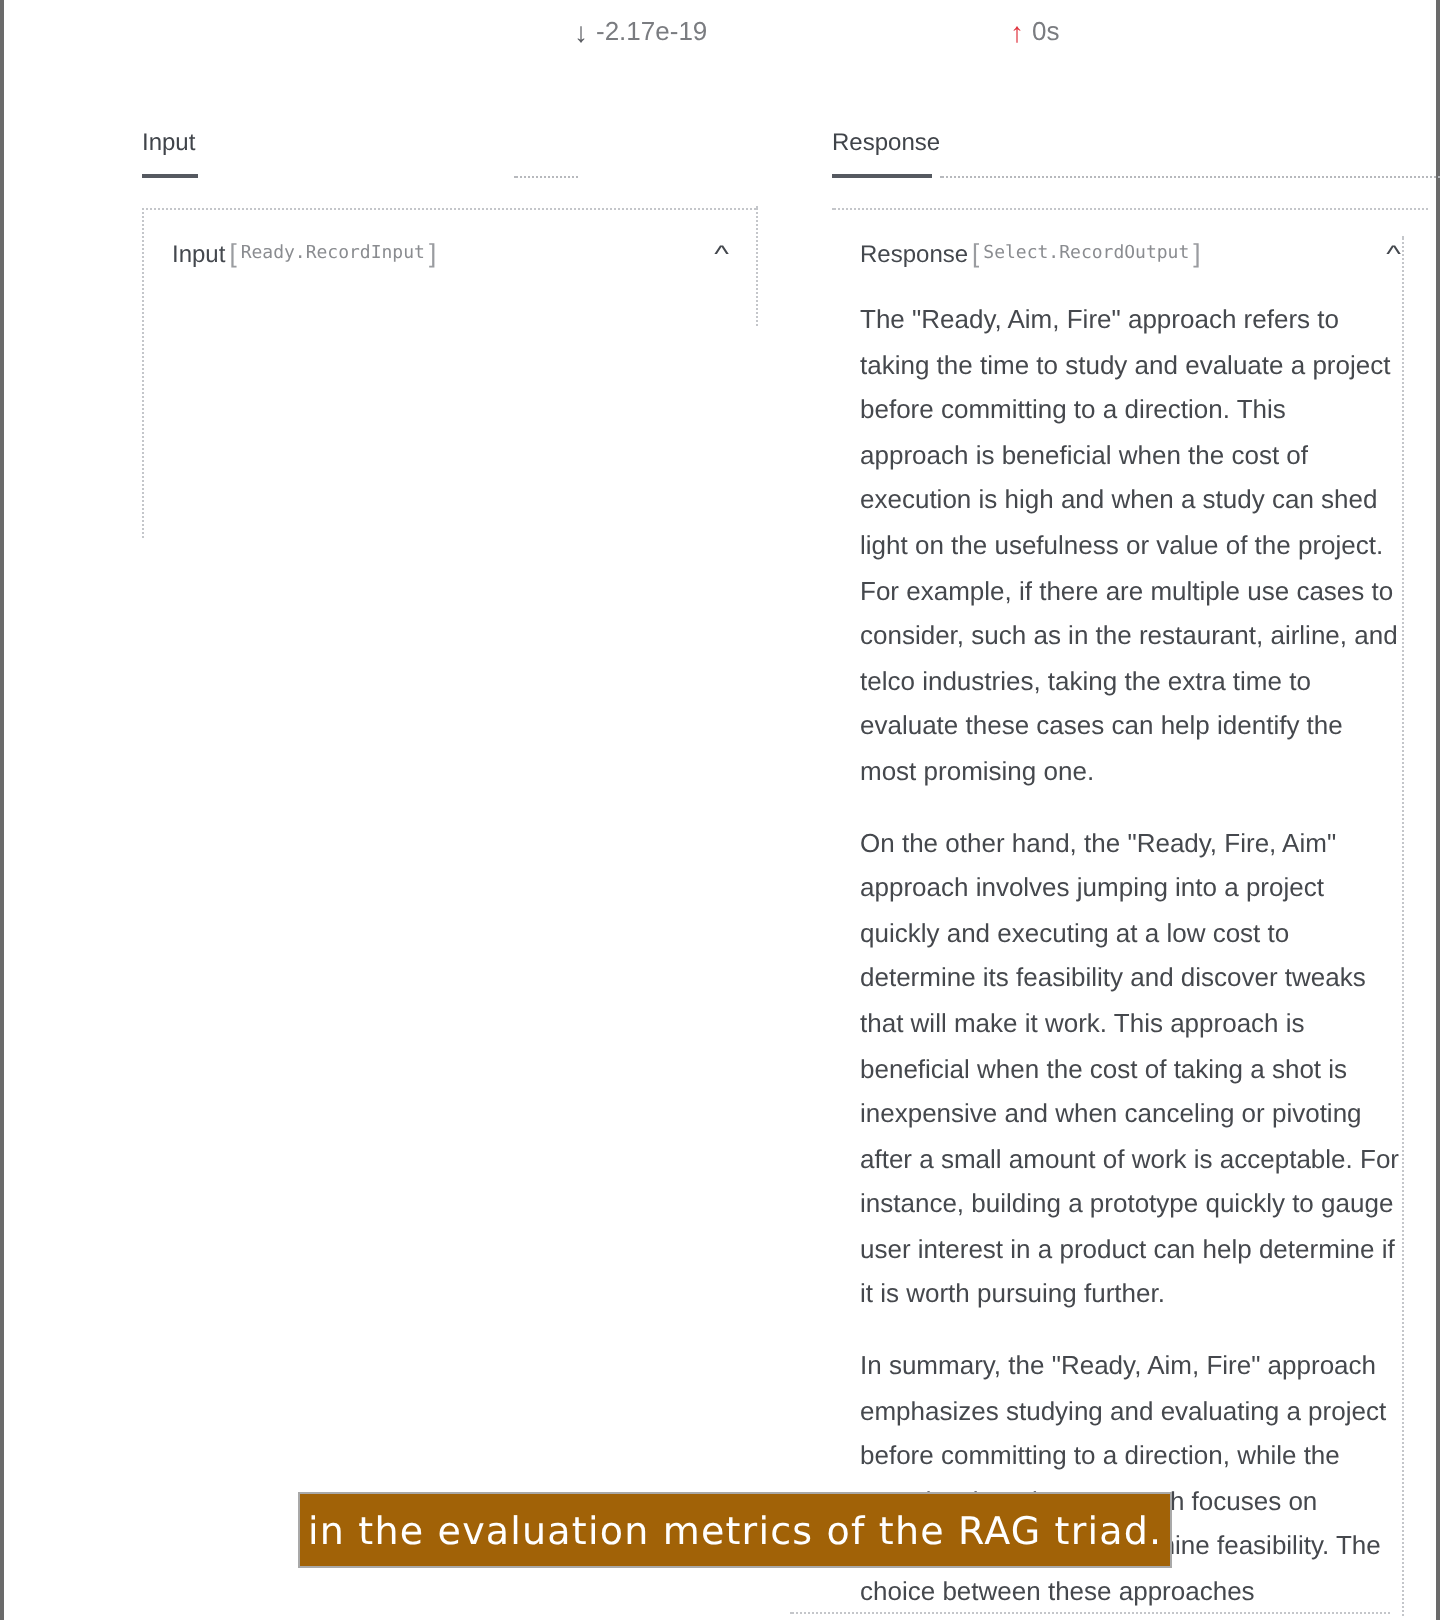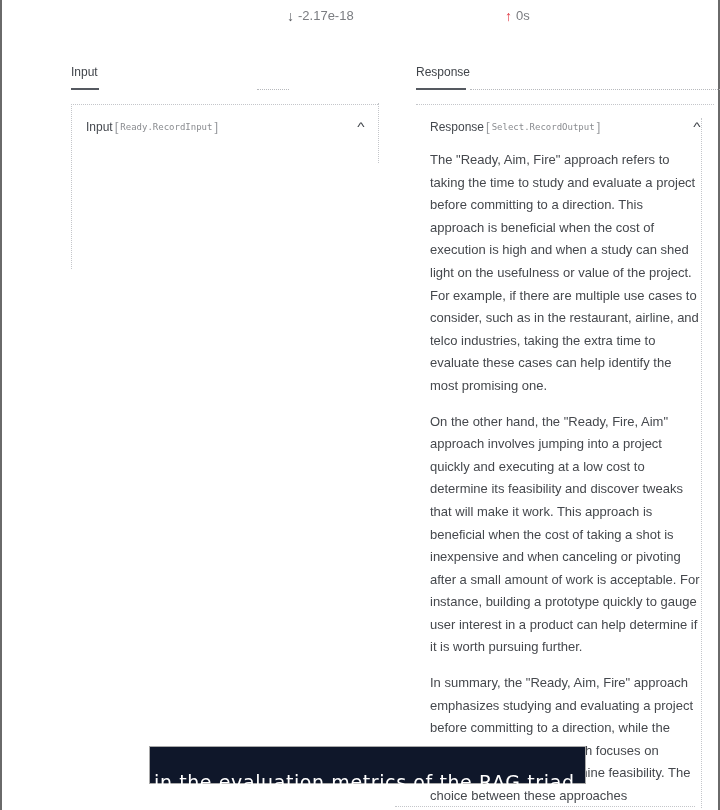--- a/index.html
+++ b/index.html
@@ -61,40 +61,40 @@
     .side-dots-right {
       position: absolute; left: 378px; top: 103px; height: 60px;
       border-left: 1px dotted #c4c6ca;
     }
     .right-edge-dots {
       position: absolute; left: 701px; top: 118px; height: 690px;
       border-left: 1px dotted #c4c6ca;
     }
     .caption {
       position: absolute; left: 149px; top: 746px;
-      height: 38px; padding: 16px 4px;
-      background: #0f172a; color: #ffffff;
+      height: 38px; padding: 0 4px;
+      background: #a16207; color: #ffffff;
       font-family: "DejaVu Sans", sans-serif; font-size: 19px;
       letter-spacing: 0.6px; line-height: 38px;
       border: 1px solid #a9a9a9;
       white-space: nowrap;
     }
     .bottom-dots {
       position: absolute; left: 395px; top: 806px; width: 300px;
       border-top: 1px dotted #c4c6ca;
     }
   </style>
 </head>
 <body>
 
 <div class="frame"></div>
 
 <div class="metric metric-1">
   <span class="arrow">↓</span>
-  <span>-2.17e-18</span>
+  <span>-2.17e-19</span>
 </div>
 <div class="metric metric-2">
   <span class="arrow">↑</span>
   <span>0s</span>
 </div>
 
 <section class="col col-left">
   <span class="tab-label">Input</span>
   <div class="tab-bar">
     <div class="active"></div>

